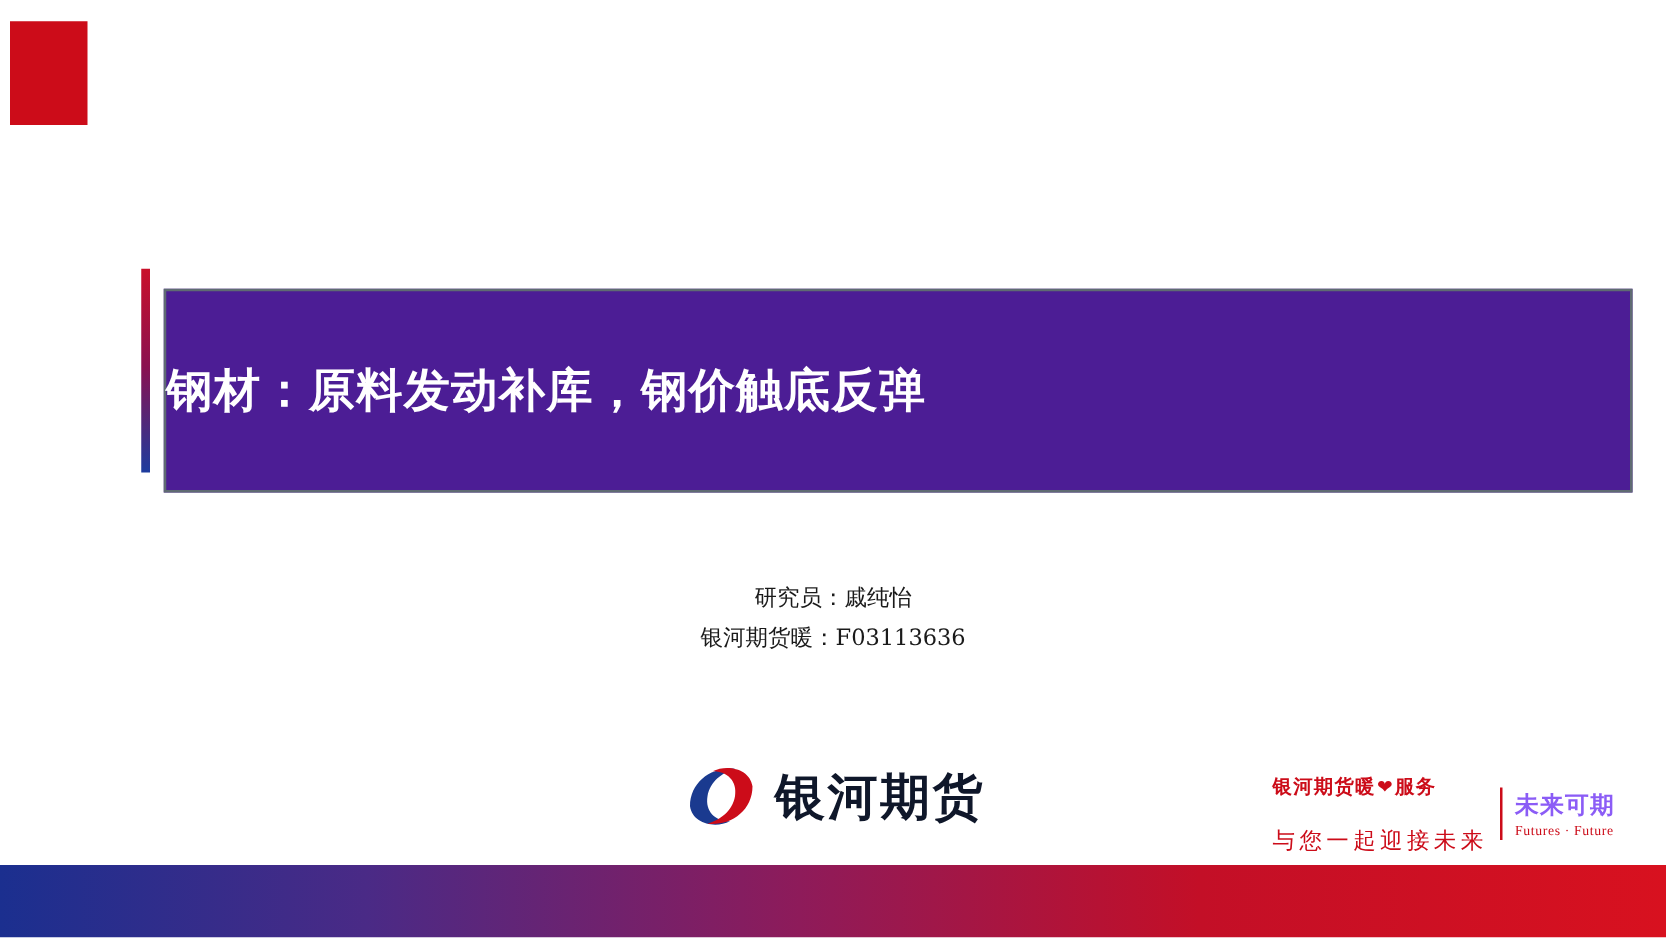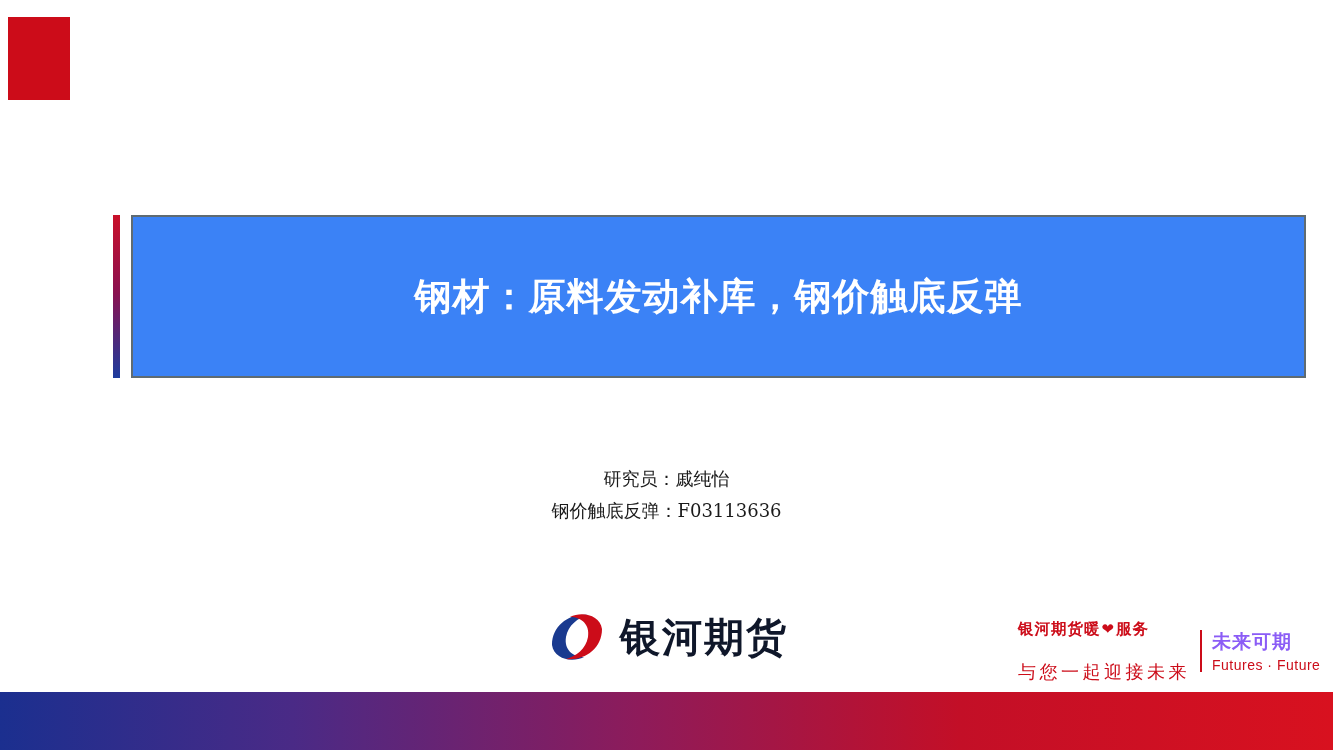--- a/index.html
+++ b/index.html
@@ -43,29 +43,28 @@
     position: absolute;
     left: 0;
     top: 0;
     width: 7px;
     height: 163px;
     background: linear-gradient(to bottom, #c9102a 0%, #8a1150 48%, #1d3c9e 100%);
   }
   .title-box {
     position: absolute;
     left: 18px;
-    top: 0;
+    top: 16px;
     width: 1175px;
     height: 163px;
-    background: #3b82f6;
+    background: #4c1d95;
     border: 2px solid #5f6b72;
     box-sizing: border-box;
     display: flex;
     align-items: center;
-    justify-content: center;
   }
   .title-text {
     color: #ffffff;
     font-size: 37px;
     font-weight: bold;
     letter-spacing: 1px;
     font-family: "DejaVu Sans", "Liberation Sans", sans-serif;
     white-space: nowrap;
   }
 
@@ -160,25 +159,25 @@
   .slogan-cn {
     font-size: 19px;
     color: #8b5cf6;
     font-weight: bold;
     letter-spacing: 1px;
     white-space: nowrap;
     font-family: "DejaVu Sans", "Liberation Sans", sans-serif;
   }
   .slogan-en {
     margin-top: 2px;
-    font-size: 14px;
+    font-size: 11px;
     color: #cc0c19;
     letter-spacing: 0.5px;
     white-space: nowrap;
-    font-family: Liberation Sans, sans-serif;
+    font-family: Liberation Serif, serif;
   }
 
   
   .bottom-bar {
     position: absolute;
     left: 0;
     bottom: 0;
     width: 1333px;
     height: 58px;
     background: linear-gradient(to right, #1b2f8f 0%, #4a2a86 22%, #8e1b5a 48%, #c30f27 72%, #d8111f 100%);
@@ -193,21 +192,21 @@
 
   <div class="title-band-wrap">
     <div class="title-accent"></div>
     <div class="title-box">
       <div class="title-text">钢材：原料发动补库，钢价触底反弹</div>
     </div>
   </div>
 
   <div class="author-block">
     <span class="author-line">研究员：戚纯怡</span>
-    <span class="author-line">钢价触底反弹：F03113636</span>
+    <span class="author-line">银河期货暖：F03113636</span>
   </div>
 
   <div class="logo-area">
     <div class="logo-mark">
       <svg width="58" height="56" viewBox="0 0 58 56" xmlns="http://www.w3.org/2000/svg">
         <path d="M4 36 C4 16, 22 4, 40 6 C30 9, 20 16, 18 28 C16 40, 24 48, 36 48 C24 54, 6 50, 4 36 Z" fill="#1a3a8f"></path>
         <path d="M54 20 C54 40, 36 52, 18 50 C28 47, 38 40, 40 28 C42 16, 34 8, 22 8 C34 2, 52 6, 54 20 Z" fill="#cc0c19"></path>
       </svg>
     </div>
     <div class="logo-text">银河期货</div>

